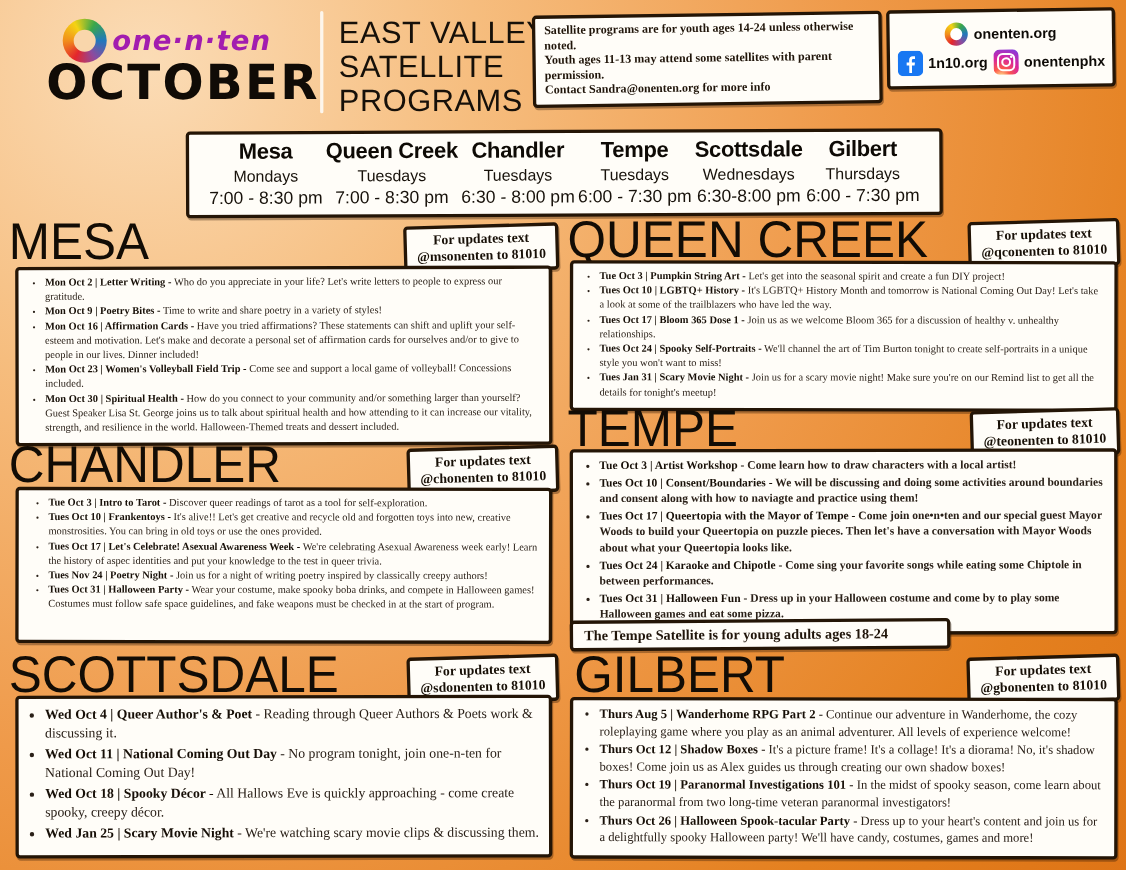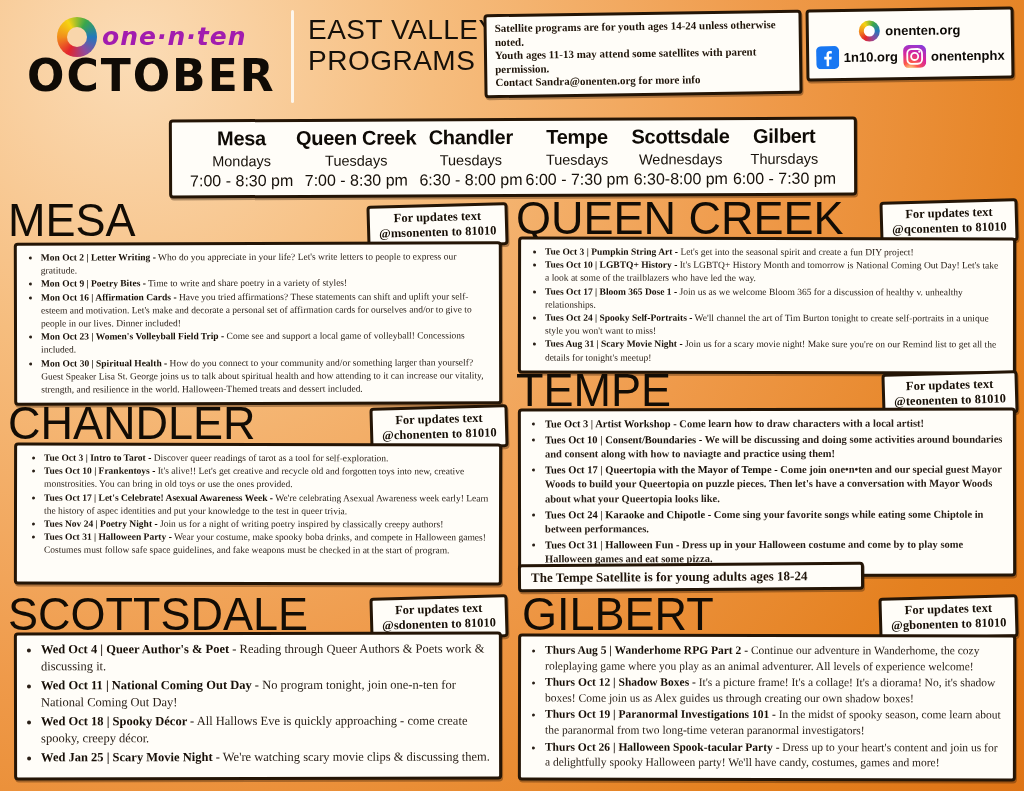--- a/index.html
+++ b/index.html
@@ -61,26 +61,27 @@
   .ev-tempe li { font-size:10.5px; line-height:14.6px; margin-bottom:1px; }
   .ev-scott li { font-size:12.5px; line-height:17px; margin-bottom:2px; }
   .ev-gilb  li { font-size:11.5px; line-height:15.6px; margin-bottom:1px; }
   .tempe-note { padding:3px 10px; font-family:"Liberation Serif", serif; font-size:13px; font-weight:bold; color:#20150a; transform:rotate(-0.4deg); white-space:nowrap; }
 </style>
 </head>
 <body>
 
 <div class="abs ring on-peach" style="left:57px; top:17px; width:40px; height:40px;"></div>
 <div class="abs wordmark" style="left:102px; top:22px;">one·n·ten</div>
-<div class="abs month" style="left:27px; top:50px;">OCTOBER</div>
+<div class="abs month" style="left:42px; top:50px;">OCTOBER</div>
 
 <div class="abs vdivider" style="left:291px; top:10px; height:93px;"></div>
 
 <div class="abs program-title" style="left:308px; top:14px;">
   <div>EAST VALLEY</div>
+  <div>SATELLITE</div>
   <div>PROGRAMS</div>
 </div>
 
 <div class="abs paperbox note-box" style="left:484px; top:12px; width:318px;">
   <div>Satellite programs are for youth ages 14-24 unless otherwise noted.</div>
   <div>Youth ages 11-13 may attend some satellites with parent permission.</div>
   <div>Contact Sandra@onenten.org for more info</div>
 </div>
 
 <div class="abs paperbox social-box" style="left:806px; top:8px; width:208px; height:72px;">
@@ -167,21 +168,21 @@
   <div class="updates paperbox" style="right:4px; top:6px;">
     <div>For updates text</div>
     <div>@qconenten to 81010</div>
   </div>
   <div class="paperbox events ev-small" style="position:absolute; left:2px; top:43px; width:498px; min-height:130px; transform:rotate(0.1deg);">
     <ul>
       <li><b>Tue Oct 3 | Pumpkin String Art -</b> <span>Let's get into the seasonal spirit and create a fun DIY project!</span></li>
       <li><b>Tues Oct 10 | LGBTQ+ History -</b> <span>It's LGBTQ+ History Month and tomorrow is National Coming Out Day! Let's take a look at some of the trailblazers who have led the way.</span></li>
       <li><b>Tues Oct 17 | Bloom 365 Dose 1 -</b> <span>Join us as we welcome Bloom 365 for a discussion of healthy v. unhealthy relationships.</span></li>
       <li><b>Tues Oct 24 | Spooky Self-Portraits -</b> <span>We'll channel the art of Tim Burton tonight to create self-portraits in a unique style you won't want to miss!</span></li>
-      <li><b>Tues Aug 31 | Scary Movie Night -</b> <span>Join us for a scary movie night! Make sure you're on our Remind list to get all the details for tonight's meetup!</span></li>
+      <li><b>Tues Jan 31 | Scary Movie Night -</b> <span>Join us for a scary movie night! Make sure you're on our Remind list to get all the details for tonight's meetup!</span></li>
     </ul>
   </div>
 </div>
 
 <div class="section" style="left:8px; top:399px; width:502px;">
   <div class="sec-heading">CHANDLER</div>
   <div class="updates paperbox" style="right:2px; top:7px;">
     <div>For updates text</div>
     <div>@chonenten to 81010</div>
   </div>

